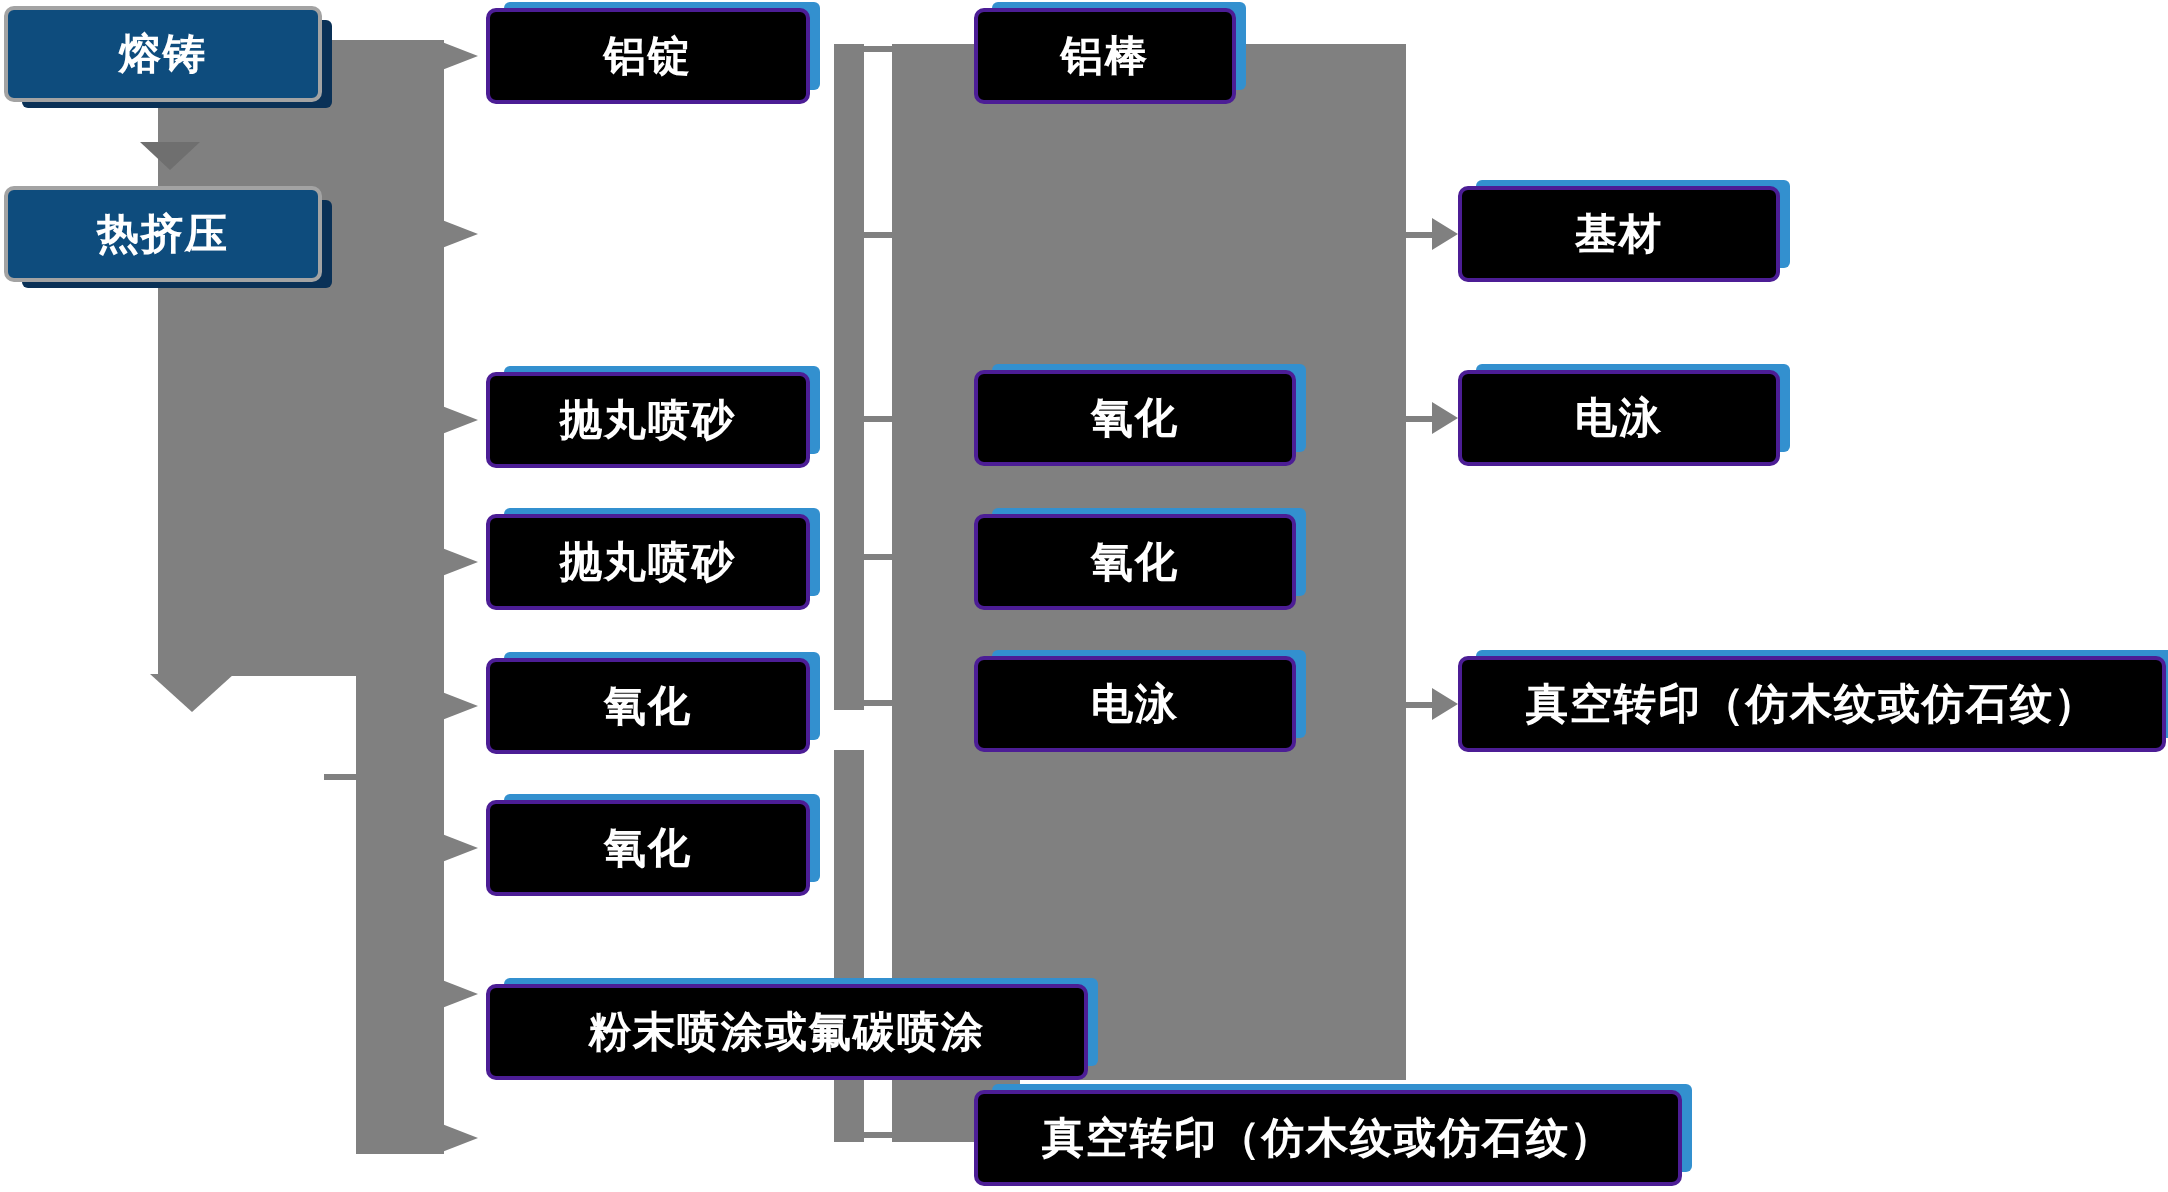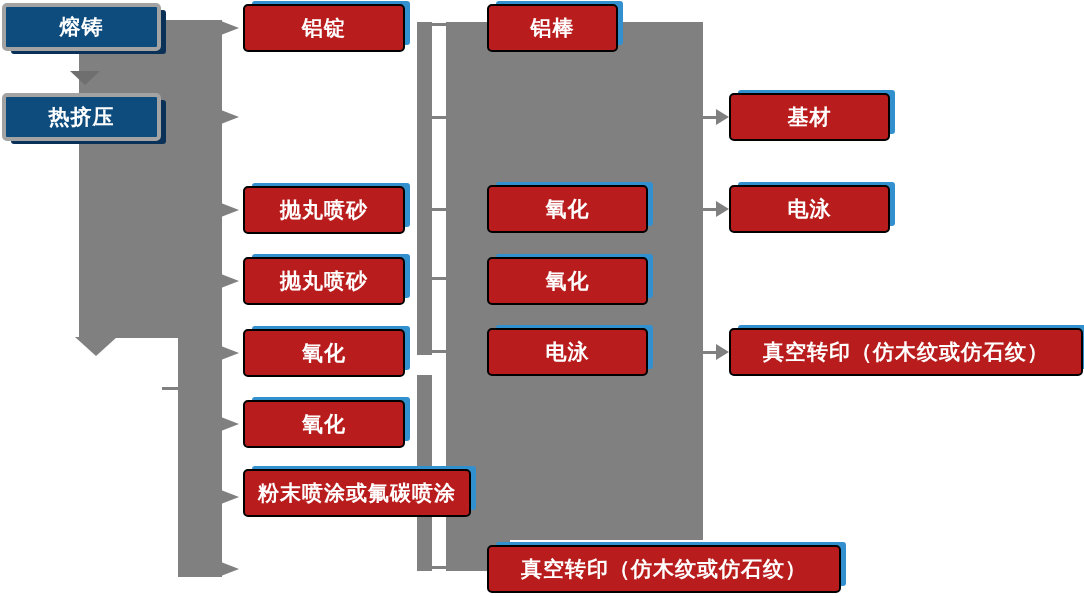--- a/index.html
+++ b/index.html
@@ -26,27 +26,27 @@
         border-top:14px solid #6f6f6f;}
   
   .node{
     position:absolute;height:48px;
     display:flex;align-items:center;justify-content:center;
     color:#ffffff;font-size:21px;font-weight:600;letter-spacing:1px;
     border-radius:5px;box-sizing:border-box;white-space:nowrap;
     z-index:3;
   }
   .blue{
-    background:#b91c1c;
-    border:2px solid #000000;
+    background:#000000;
+    border:2px solid #4c1d95;
     box-shadow:7px -5px 0 -2px #3390cf;
   }
   .dark{
     background:#0e4c7d;
-    border:4px solid #a3a3a3;
+    border:2px solid #a3a3a3;
     box-shadow:7px 5px 0 -2px #0a3157;
     text-align:right;
   }
 </style>
 </head>
 <body>
 
 <div class="canvas">
 
   <div class="g" style="left:79px;top:20px;width:143px;height:318px"></div>
@@ -84,21 +84,21 @@
   <div class="arrRsm" style="left:716px;top:344px"></div>
 
   <div class="node dark" style="left:2px;top:3px;width:159px">熔铸</div>
   <div class="node dark" style="left:2px;top:93px;width:159px">热挤压</div>
 
   <div class="node blue" style="left:243px;top:4px;width:162px">铝锭</div>
   <div class="node blue" style="left:243px;top:186px;width:162px">抛丸喷砂</div>
   <div class="node blue" style="left:243px;top:257px;width:162px">抛丸喷砂</div>
   <div class="node blue" style="left:243px;top:329px;width:162px">氧化</div>
   <div class="node blue" style="left:243px;top:400px;width:162px">氧化</div>
-  <div class="node blue" style="left:243px;top:469px;width:228px">粉末喷涂或氟碳喷涂</div>
+  <div class="node blue" style="left:243px;top:492px;width:301px">粉末喷涂或氟碳喷涂</div>
 
   <div class="node blue" style="left:487px;top:4px;width:131px">铝棒</div>
   <div class="node blue" style="left:487px;top:185px;width:161px">氧化</div>
   <div class="node blue" style="left:487px;top:257px;width:161px">氧化</div>
   <div class="node blue" style="left:487px;top:328px;width:161px">电泳</div>
   <div class="node blue" style="left:487px;top:545px;width:354px">真空转印（仿木纹或仿石纹）</div>
 
   <div class="node blue" style="left:729px;top:93px;width:161px">基材</div>
   <div class="node blue" style="left:729px;top:185px;width:161px">电泳</div>
   <div class="node blue" style="left:729px;top:328px;width:354px">真空转印（仿木纹或仿石纹）</div>

